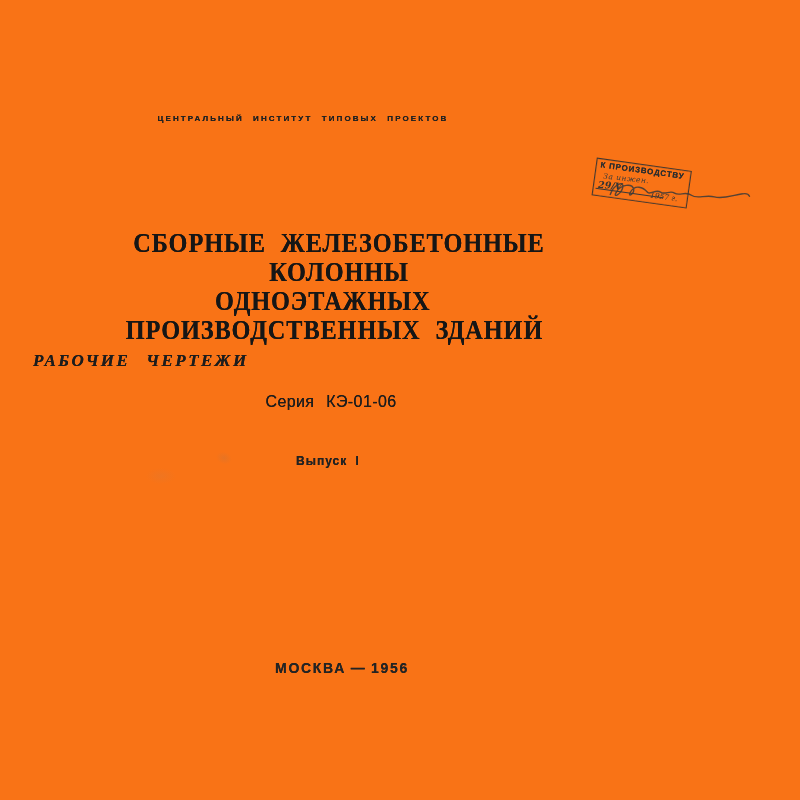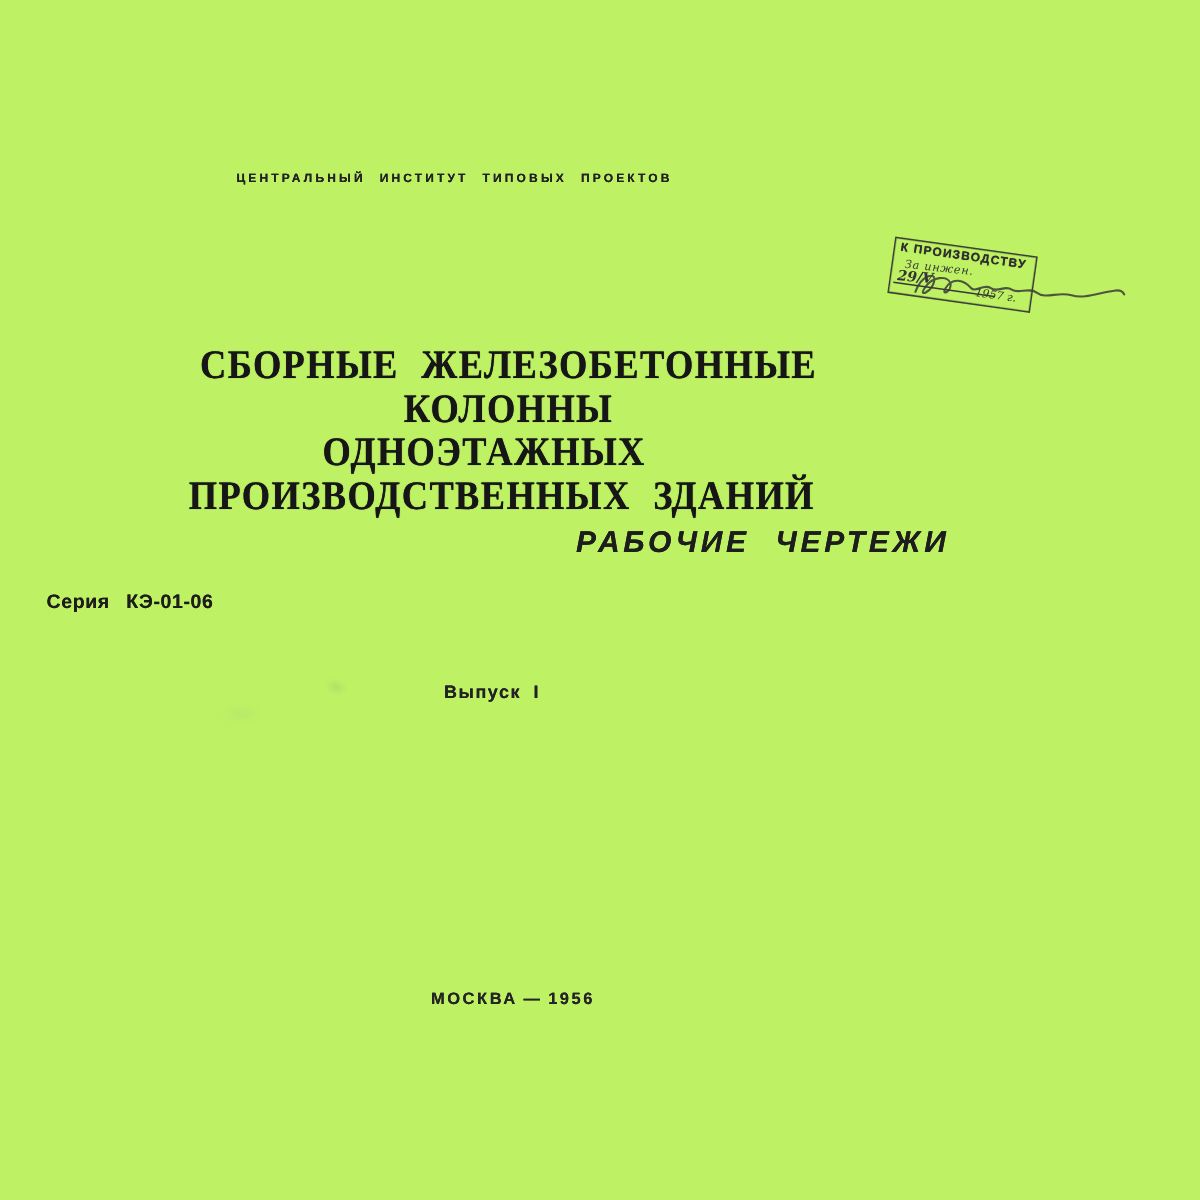--- a/index.html
+++ b/index.html
@@ -6,21 +6,21 @@
     margin: 0;
     padding: 0;
     width: 800px;
     height: 800px;
     background: #ffffff;
   }
   .page {
     position: relative;
     width: 800px;
     height: 800px;
-    background: #bef264;
+    background: #f97316;
     color: #1d1d1d;
     overflow: hidden;
     font-family: "Liberation Serif", "DejaVu Serif", serif;
   }
 
   
   .header-block {
     position: absolute;
     top: 113px;
     left: 3px;
@@ -144,40 +144,41 @@
   }
   .title-line2 { position: relative; left: -18px; }
   .title-line3 { position: relative; left: -5px; }
 
   
   .subtitle-block {
     position: absolute;
     top: 351px;
     left: 33px;
     width: 600px;
-    text-align: right;
-    font-family: Liberation Sans, sans-serif;
-    font-weight: 700;
-    font-style: italic;
-    font-size: 20px;
+    text-align: left;
+    font-family: Liberation Serif, serif;
+    font-weight: 700;
+    font-style: italic;
+    font-size: 17px;
     letter-spacing: 2.5px;
     word-spacing: 9px;
     color: #1d1d1d;
     text-shadow: 0 0 0.4px #1d1d1d;
   }
 
   
   .series-block {
     position: absolute;
     top: 393px;
     left: 31px;
     width: 600px;
-    font-family: "Liberation Sans", "DejaVu Sans", sans-serif;
-    font-weight: 700;
-    font-size: 13px;
+    text-align: center;
+    font-family: "Liberation Sans", "DejaVu Sans", sans-serif;
+    font-weight: 400;
+    font-size: 16px;
     letter-spacing: 0.4px;
     word-spacing: 7px;
     color: #1d1d1d;
     text-shadow: 0 0 0.4px #1d1d1d;
   }
 
   
   .issue-block {
     position: absolute;
     top: 454px;
@@ -195,21 +196,21 @@
 
   
   .imprint-block {
     position: absolute;
     top: 660px;
     left: 42px;
     width: 600px;
     text-align: center;
     font-family: "Liberation Sans", "DejaVu Sans", sans-serif;
     font-weight: 700;
-    font-size: 11px;
+    font-size: 14px;
     letter-spacing: 1.7px;
     word-spacing: -1px;
     color: #242424;
     text-shadow: 0 0 0.4px #242424;
   }
 
   
   .smudge { position: absolute; pointer-events: none; }
   .smudge-1 {
     left: 216px; top: 452px; width: 16px; height: 12px;

